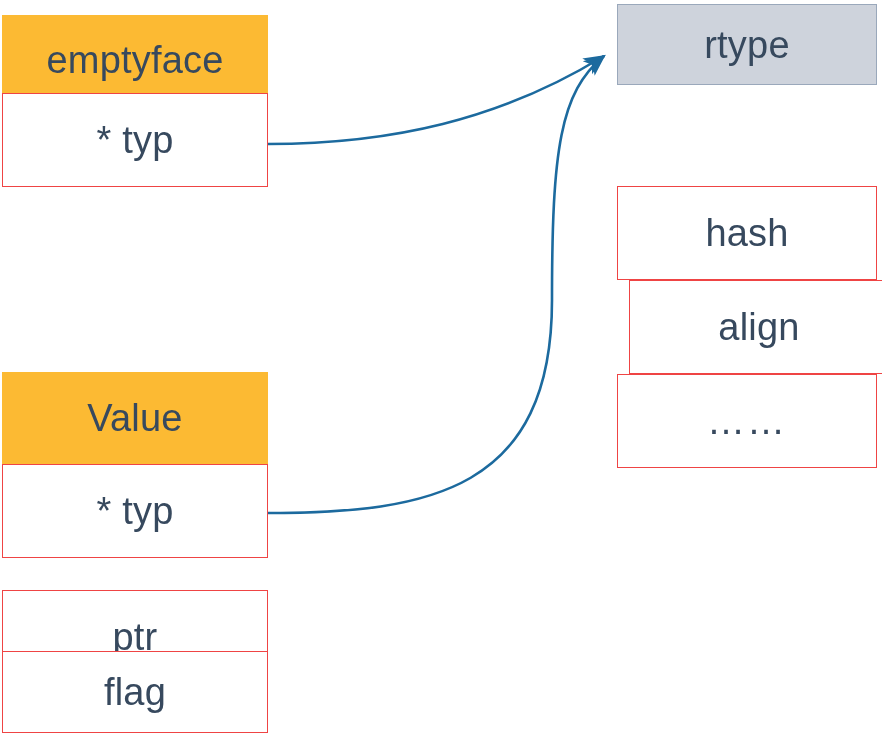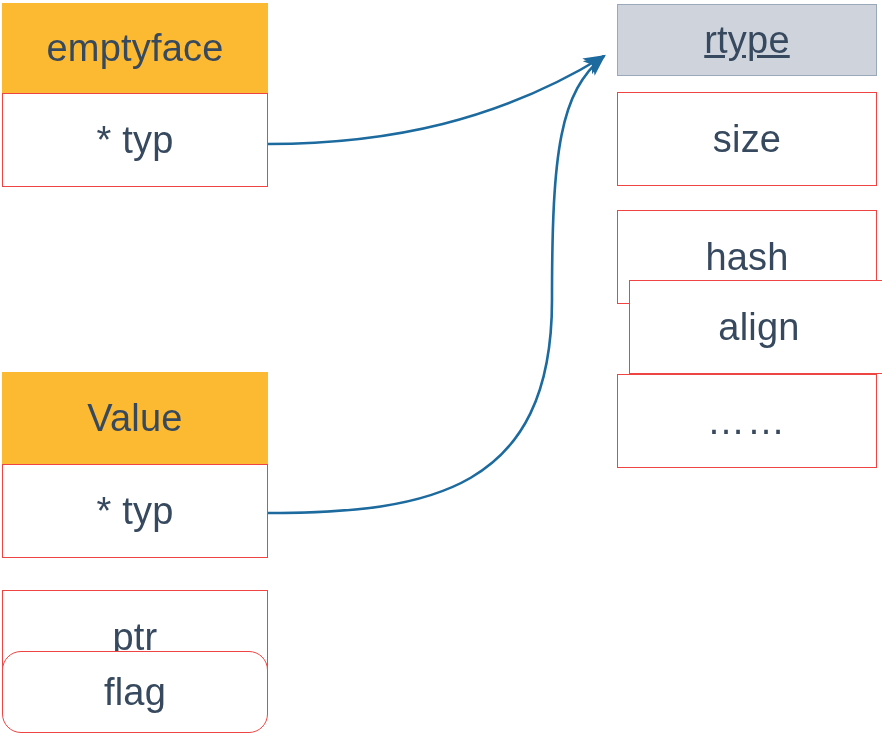--- a/index.html
+++ b/index.html
@@ -68,32 +68,31 @@
         <path d="M0,0.4 L8.4,4 L0,7.6 L2.1,4 Z" fill="#1c6a9e"></path>
       </marker>
     </defs>
 
     <path id="conn-emptyface" d="M268,144 C390,144 500,120 604,56" fill="none" stroke="#1c6a9e" stroke-width="2.6" marker-end="url(#arrowhead)"></path>
 
     <path id="conn-value" d="M268,513 C430,513 552,490 552,300 C552,150 560,92 604,56" fill="none" stroke="#1c6a9e" stroke-width="2.6" marker-end="url(#arrowhead)"></path>
   </svg>
 
   <div class="struct" style="left:2px; top:3px; width:266px; height:278px;">
-    <div class="row header-orange" style="top:0px; width:266px; height:90px;">emptyface</div>
+    <div class="row header-orange" style="top:12px; width:266px; height:90px;">emptyface</div>
     <div class="row" style="top:90px; width:266px; height:94px;">* typ</div>
   </div>
 
   <div class="struct" style="left:2px; top:372px; width:266px; height:362px;">
     <div class="row header-orange" style="top:0px; width:266px; height:92px;">Value</div>
     <div class="row" style="top:92px; width:266px; height:94px;">* typ</div>
     <div class="row" style="top:186px; width:266px; height:93px;margin-top:32px;">ptr</div>
-    <div class="row" style="top:279px; width:266px; height:82px;border-radius:19px;">flag</div>
+    <div class="row" style="top:279px; width:266px; height:82px;">flag</div>
   </div>
 
   <div class="struct" style="left:617px; top:4px; width:260px; height:464px;">
-    <div class="row header-gray" style="top:0px; width:260px; height:72px;text-decoration:underline;">rtype</div>
-    <div class="row" style="top:88px; width:260px; height:94px;">size</div>
-    <div class="row" style="top:182px; width:260px; height:94px;margin-top:24px;">hash</div>
+    <div class="row header-gray" style="top:0px; width:260px; height:81px;">rtype</div>
+    <div class="row" style="top:182px; width:260px; height:94px;">hash</div>
     <div class="row" style="top:276px; width:260px; height:94px;margin-left:12px;">align</div>
     <div class="row dots" style="top:370px; width:260px; height:94px;">……</div>
   </div>
 
 </div>
 
 </body></html>

